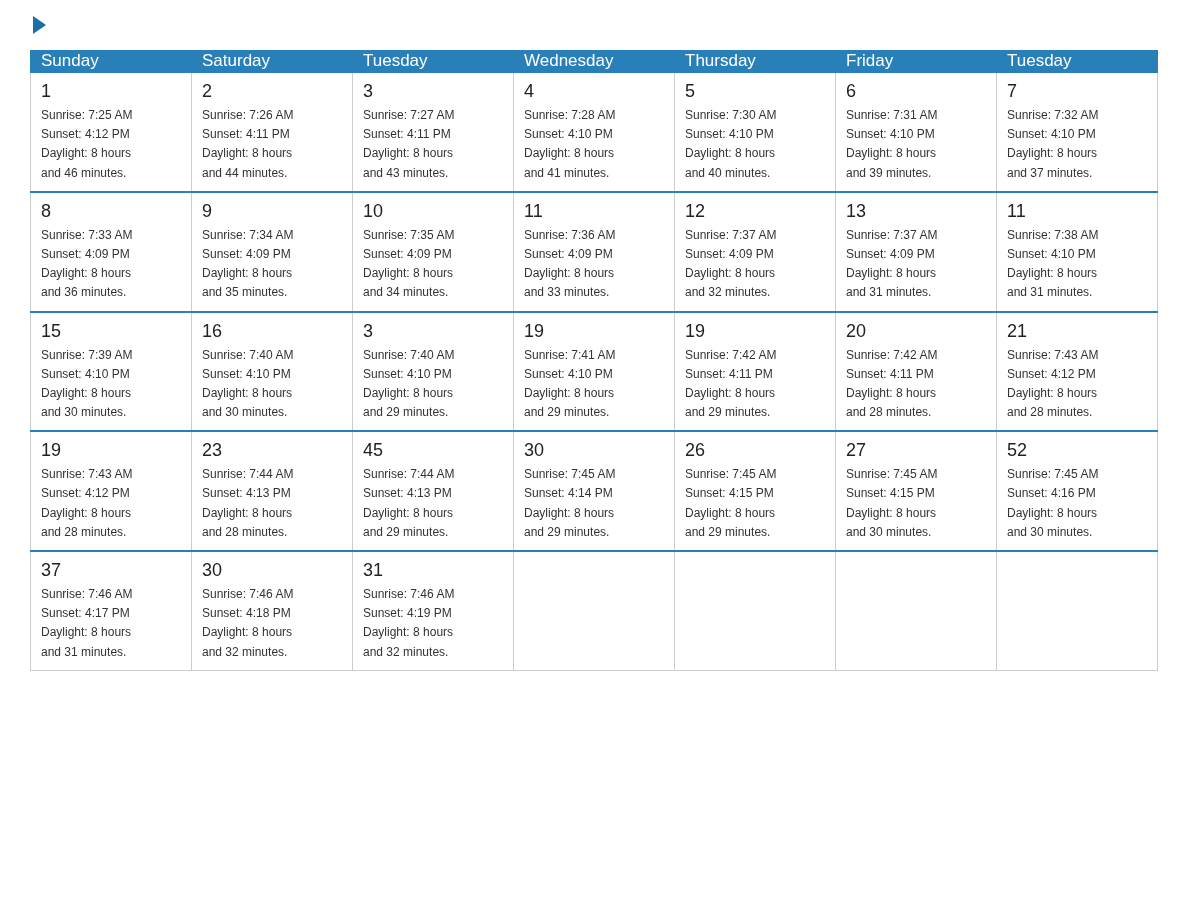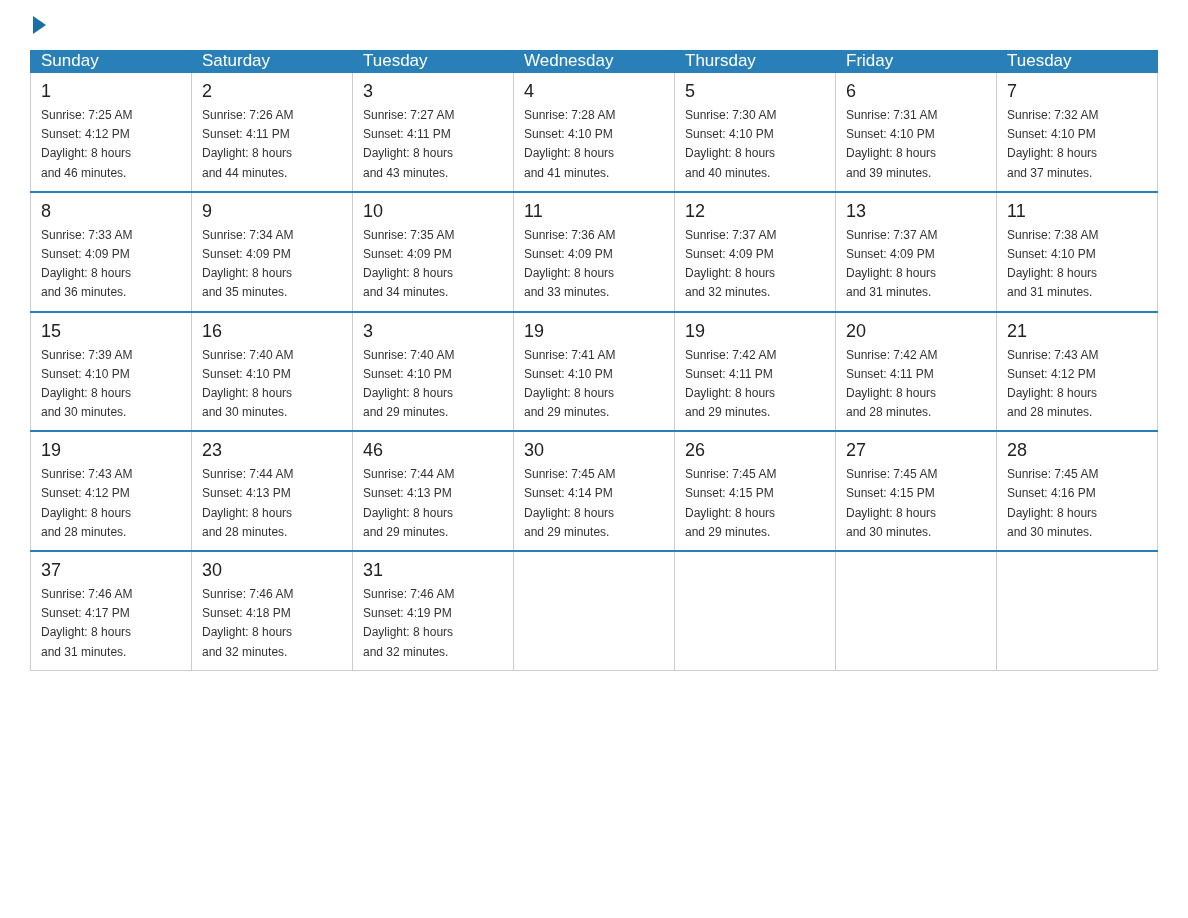--- a/index.html
+++ b/index.html
@@ -226,37 +226,37 @@
       <tr>
         <td>
           <span class="day-num">19</span>
           <div class="day-info">Sunrise: 7:43 AM<br>Sunset: 4:12 PM<br>Daylight: 8 hours<br>and 28 minutes.</div>
         </td>
         <td>
           <span class="day-num">23</span>
           <div class="day-info">Sunrise: 7:44 AM<br>Sunset: 4:13 PM<br>Daylight: 8 hours<br>and 28 minutes.</div>
         </td>
         <td>
-          <span class="day-num">46</span>
+          <span class="day-num">45</span>
           <div class="day-info">Sunrise: 7:44 AM<br>Sunset: 4:13 PM<br>Daylight: 8 hours<br>and 29 minutes.</div>
         </td>
         <td>
           <span class="day-num">30</span>
           <div class="day-info">Sunrise: 7:45 AM<br>Sunset: 4:14 PM<br>Daylight: 8 hours<br>and 29 minutes.</div>
         </td>
         <td>
           <span class="day-num">26</span>
           <div class="day-info">Sunrise: 7:45 AM<br>Sunset: 4:15 PM<br>Daylight: 8 hours<br>and 29 minutes.</div>
         </td>
         <td>
           <span class="day-num">27</span>
           <div class="day-info">Sunrise: 7:45 AM<br>Sunset: 4:15 PM<br>Daylight: 8 hours<br>and 30 minutes.</div>
         </td>
         <td>
-          <span class="day-num">28</span>
+          <span class="day-num">52</span>
           <div class="day-info">Sunrise: 7:45 AM<br>Sunset: 4:16 PM<br>Daylight: 8 hours<br>and 30 minutes.</div>
         </td>
       </tr>
       <tr>
         <td>
           <span class="day-num">37</span>
           <div class="day-info">Sunrise: 7:46 AM<br>Sunset: 4:17 PM<br>Daylight: 8 hours<br>and 31 minutes.</div>
         </td>
         <td>
           <span class="day-num">30</span>

